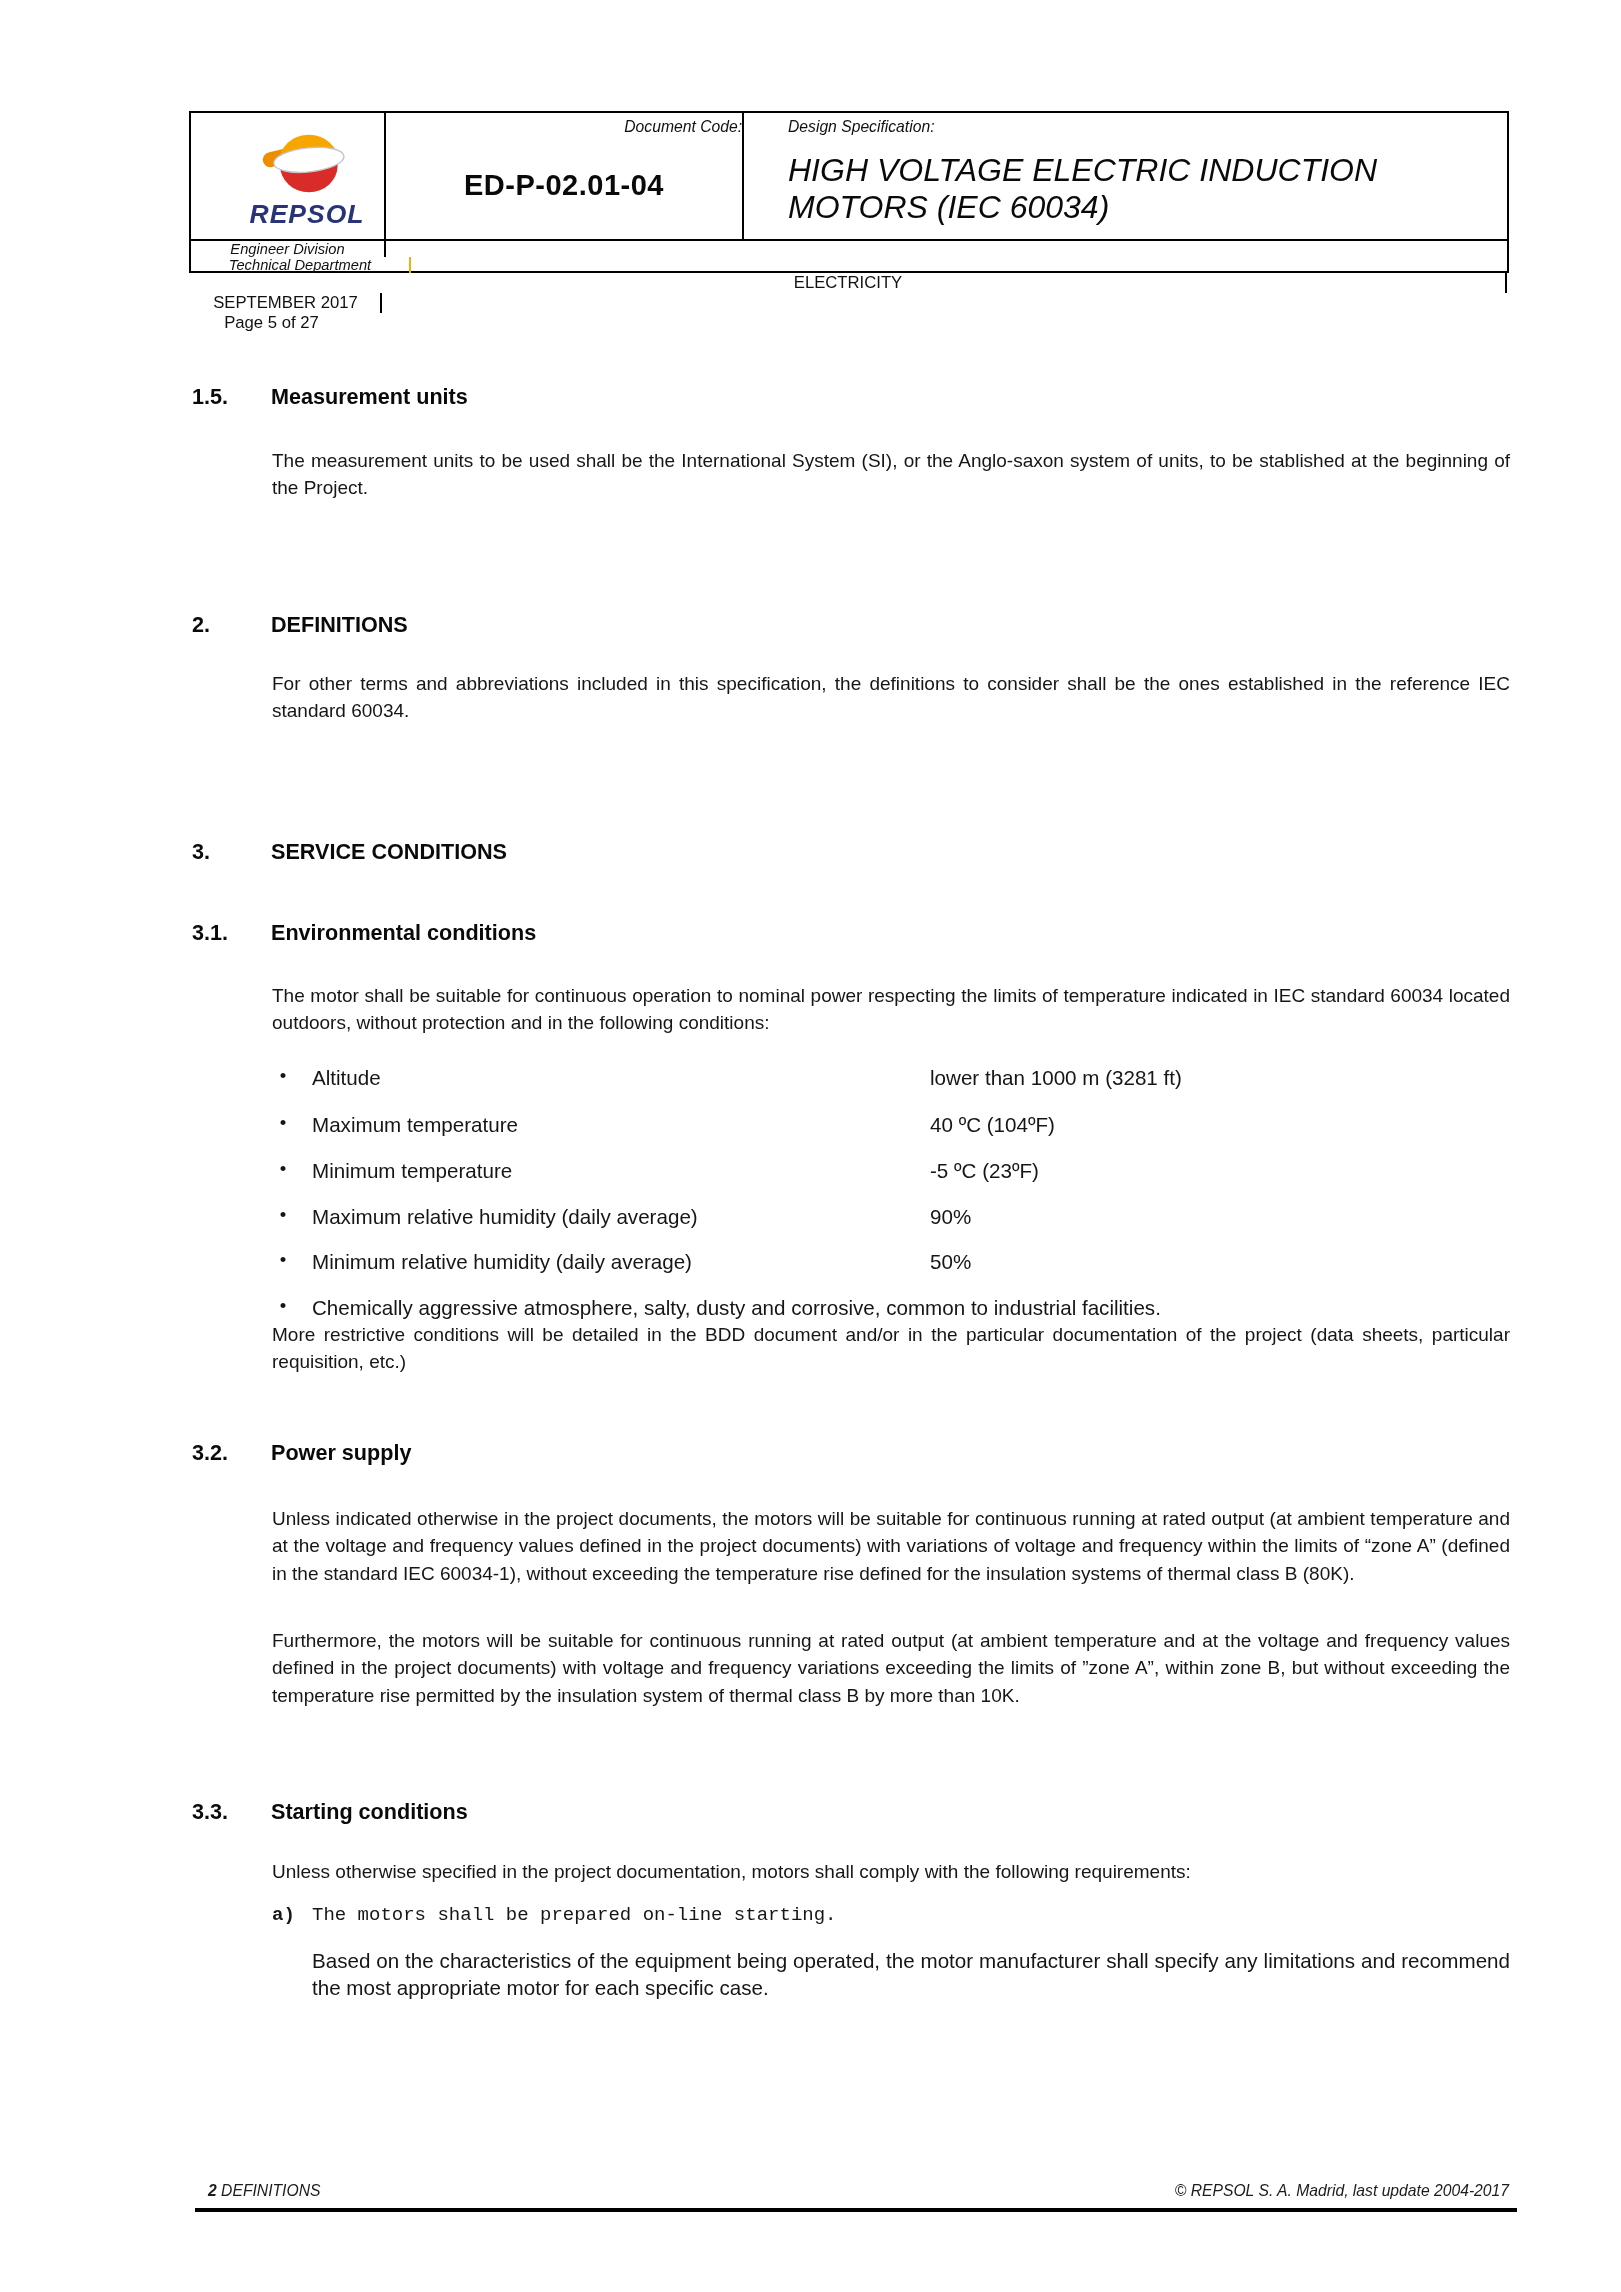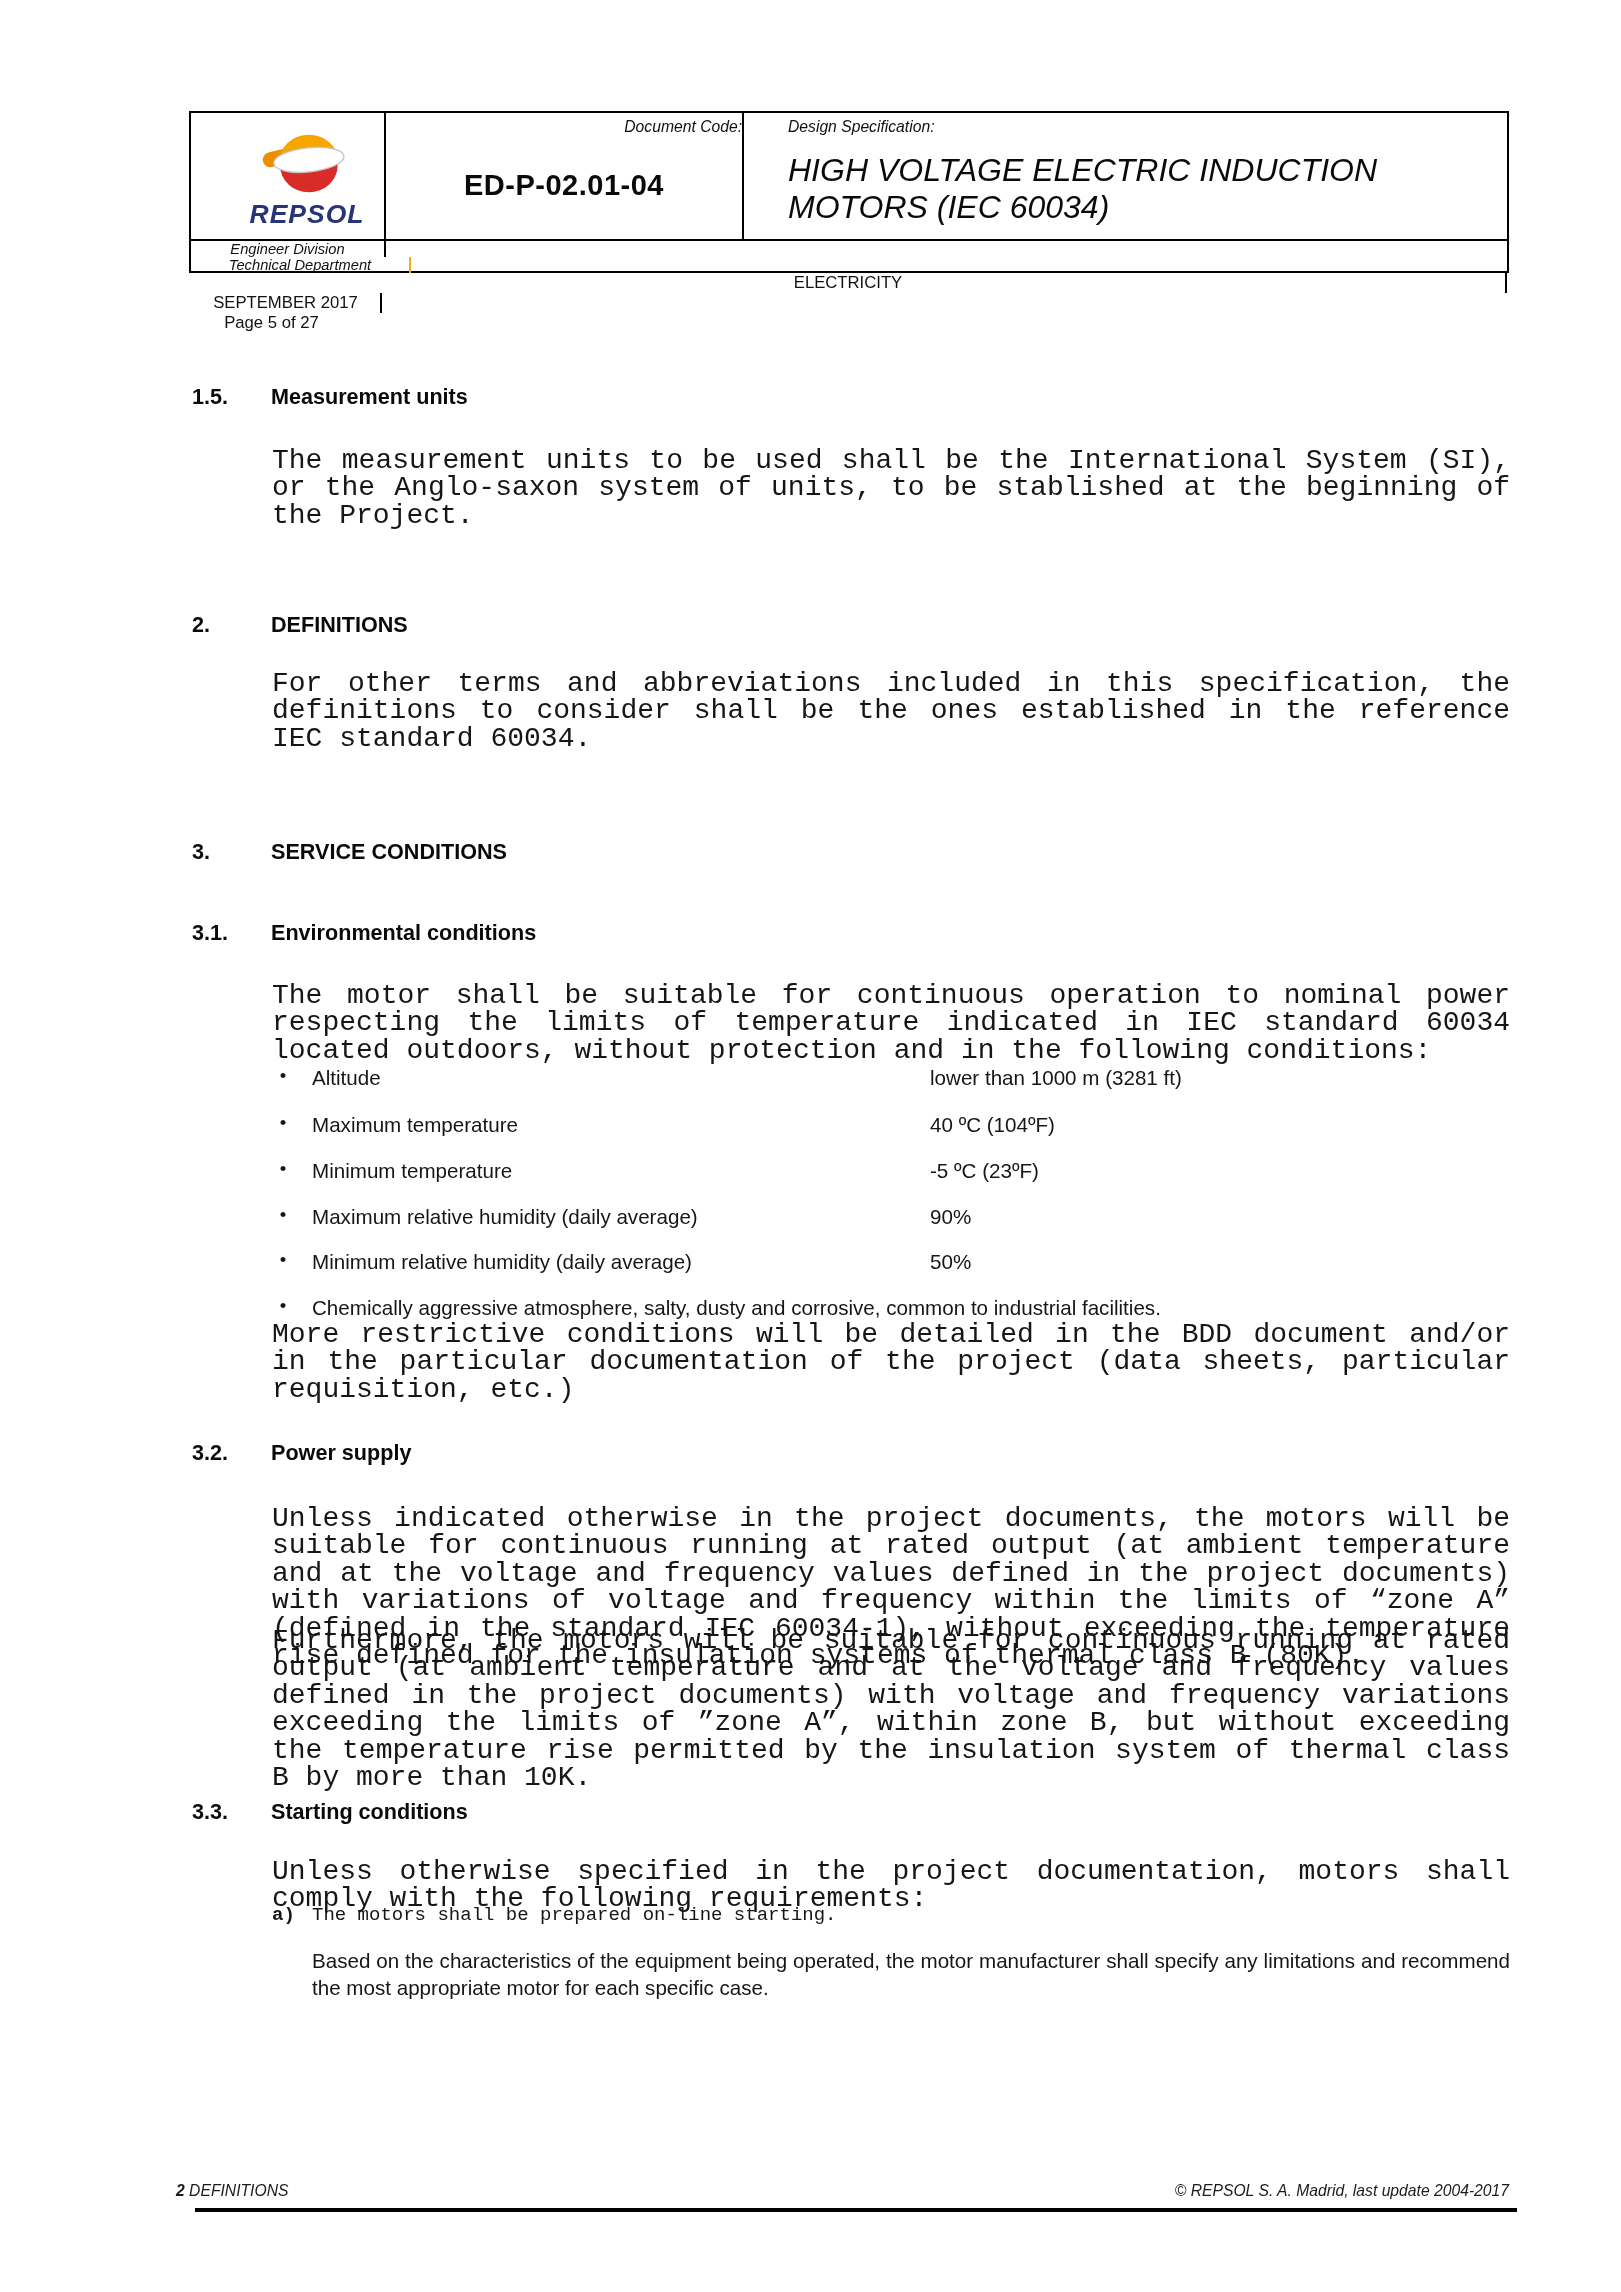--- a/index.html
+++ b/index.html
@@ -48,32 +48,32 @@
   .wordmark{
     font-size:26.5px;font-weight:bold;font-style:italic;
     color:#283477;letter-spacing:1px;margin-top:2px;
   }
 
   
   .hrow{position:absolute;left:192px;width:1317px;font-weight:bold;font-size:21.6px;line-height:25.5px;color:#0a0a0a;}
   .hnum{display:inline-block;width:79px;}
   .para{
     position:absolute;left:272px;width:1238px;
-    font-size:28px;line-height:27.4px;text-align:justify;color:#161616;font-family:Liberation Mono, monospace;
+    font-size:19px;line-height:27.4px;text-align:justify;color:#161616;
   }
   .brow{position:absolute;left:272px;width:1238px;height:27.4px;font-size:20.6px;line-height:27.4px;color:#161616;}
   .bdot{position:absolute;left:7.8px;top:-2px;font-size:18.6px;}
   .blab{position:absolute;left:40px;white-space:nowrap;}
   .bval{position:absolute;left:658px;white-space:nowrap;}
   .arow{position:absolute;left:272px;width:1238px;font-size:19px;line-height:27.4px;color:#161616;font-family:Liberation Mono, monospace;}
   .alab{display:inline-block;width:40px;font-weight:bold;}
   .apara{position:absolute;left:312px;width:1198px;font-size:20.6px;line-height:27.4px;text-align:justify;color:#161616;}
 
   
-  .f-left{position:absolute;left:176px;top:2182px;font-size:15.7px;font-style:italic;color:#1c1c1c;}
+  .f-left{position:absolute;left:208px;top:2182px;font-size:15.7px;font-style:italic;color:#1c1c1c;}
   .f-left b{font-style:italic;}
   .f-right{position:absolute;left:784px;top:2182px;width:725px;text-align:right;font-size:15.7px;font-style:italic;color:#1c1c1c;}
   .f-line{position:absolute;left:195px;top:2208px;width:1322px;height:3.9px;background:#000;}
 </style>
 </head>
 <body>
 
 <div id="page">
 
   <div class="htable">

